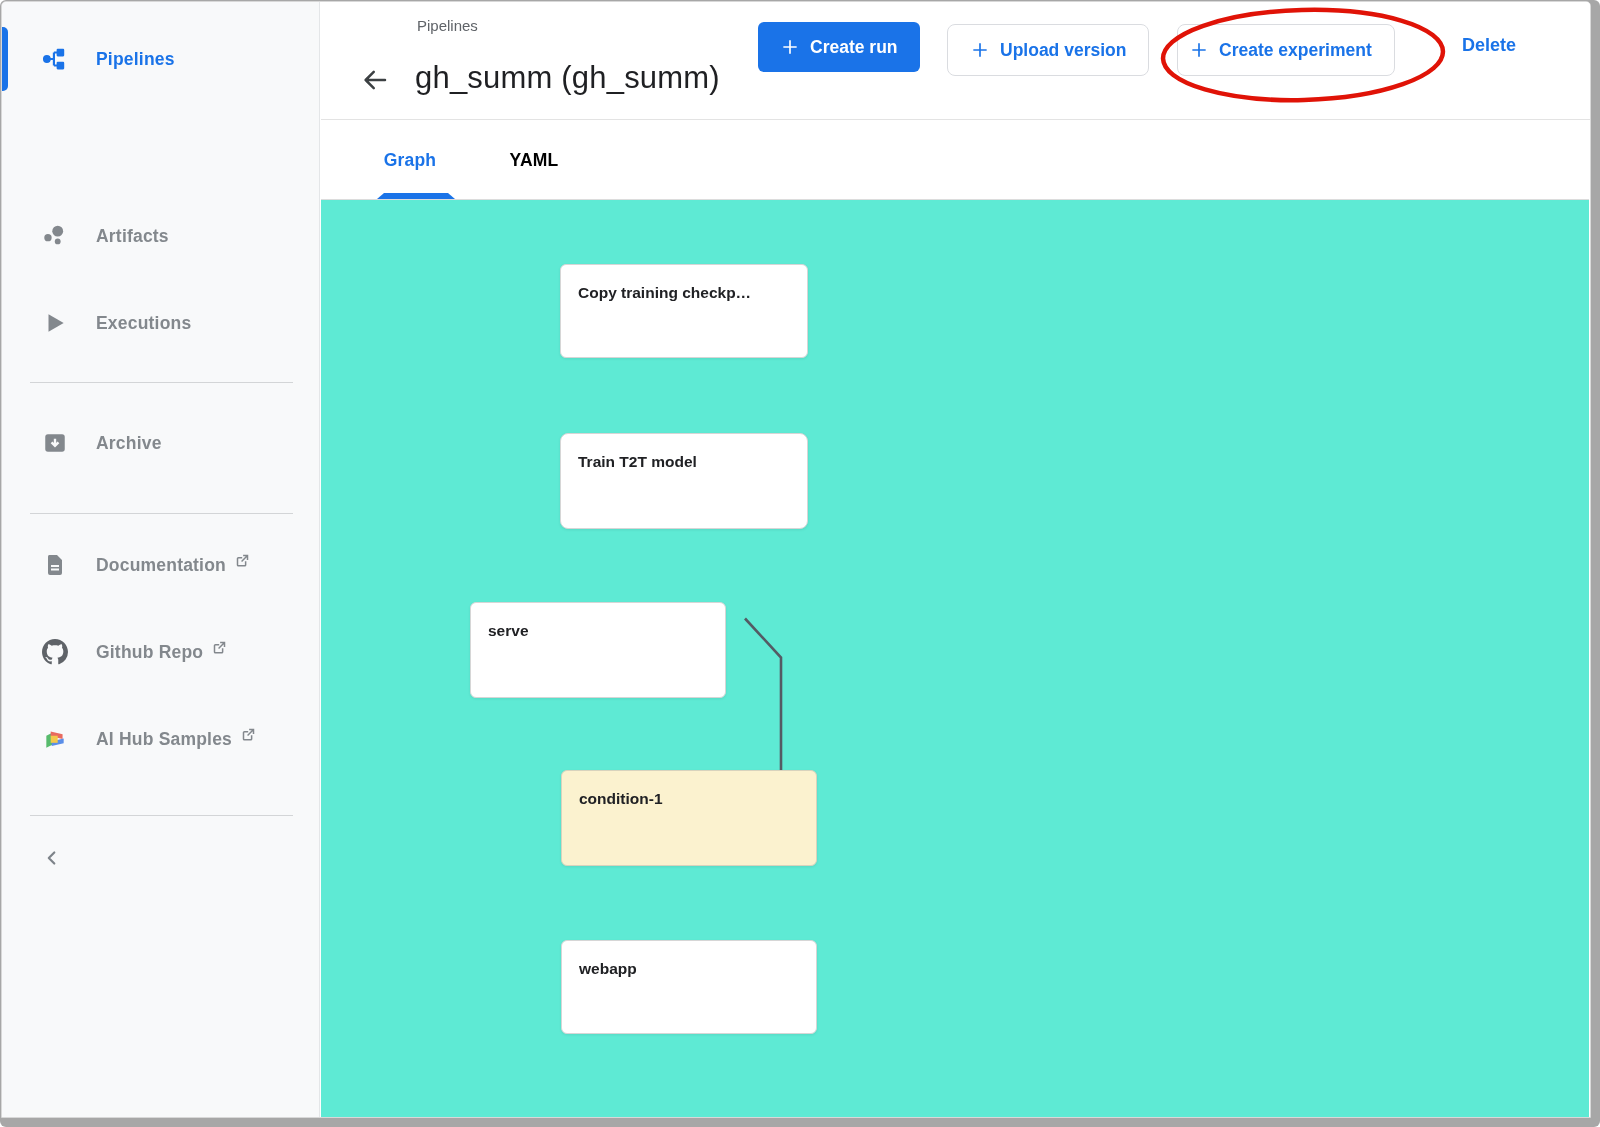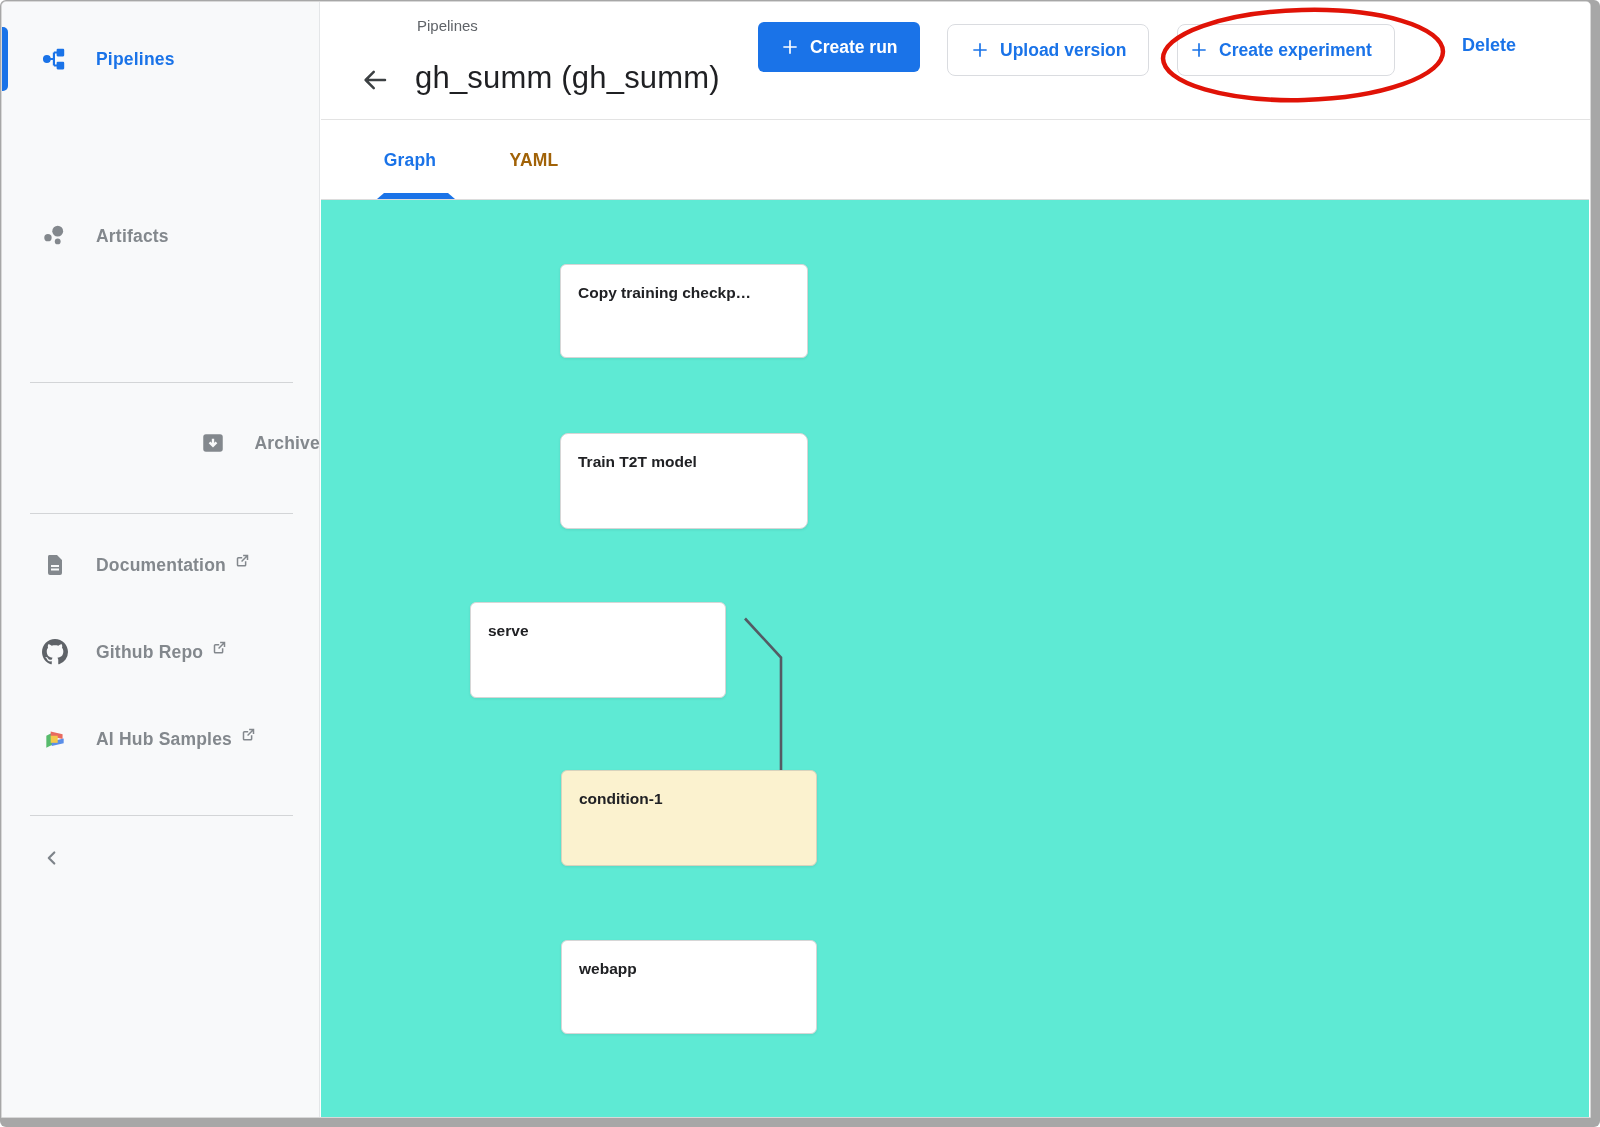--- a/index.html
+++ b/index.html
@@ -32,21 +32,21 @@
   .btn{display:inline-flex;align-items:center;justify-content:center;gap:10px;font-weight:600;cursor:pointer;white-space:nowrap;}
   .btn-primary{position:absolute;left:437px;top:20px;height:50px;padding:0 22px;background:#1a73e8;color:#fff;border-radius:6px;font-size:17.5px;}
   .btn-outline{position:absolute;height:52px;padding:0 22px;background:#fff;border:1px solid #dadce0;border-radius:8px;color:#1a73e8;font-size:17.5px;}
   #btn-upload{left:626px;top:22px;}
   #btn-create-exp{left:856px;top:22px;padding-left:11px;}
   .delete-link{position:absolute;left:1141px;top:33px;font-size:18px;font-weight:600;color:#1a73e8;cursor:pointer;}
   .annotation-svg{position:absolute;left:830px;top:2px;width:312px;height:104px;pointer-events:none;}
 
   .tabbar{position:absolute;left:6px;top:119px;width:100%;height:87px;background:#fff;}
   .tab{position:absolute;top:0;height:78px;width:110px;display:flex;align-items:center;justify-content:center;
-       font-size:17.5px;font-weight:700;color:#a16207;cursor:pointer;letter-spacing:.2px;}
+       font-size:17.5px;font-weight:700;color:#000000;cursor:pointer;letter-spacing:.2px;}
   .tab-graph{left:28px;color:#1a73e8;}
   .tab-yaml{left:152px;}
   .tab-indicator{position:absolute;left:50px;top:72px;width:78px;height:6px;background:#1a73e8;
        clip-path:polygon(9% 0,91% 0,100% 100%,0 100%);}
 
   
   .graph-area{position:absolute;left:0;top:197px;width:1268px;height:1098px;background:#5eead4;border-top:1px solid #dcdcdc;}
   .edges{position:absolute;left:0;top:0;width:100%;height:100%;}
   .node{position:absolute;background:#ffffff;border:1px solid #d6d6d6;border-radius:6px;
         box-shadow:0 1px 3px rgba(0,0,0,.08);padding:19px 17px;font-size:15.5px;font-weight:600;color:#202124;cursor:pointer;}
@@ -87,24 +87,32 @@
       <span class="nav-icon">
         <svg width="26" height="26" viewBox="0 0 24 24" fill="#83888d">
           <circle cx="5.5" cy="13.5" r="3.4"></circle>
               <circle cx="14.5" cy="7.5" r="5"></circle>
               <circle cx="14.5" cy="17" r="2.7"></circle>
             </svg>
       </span>
       <span class="nav-label">Artifacts</span>
     </div>
 
+    <div class="nav-item" style="top:291px;">
+      <span class="nav-icon">
+        <svg width="26" height="26" viewBox="0 0 24 24" fill="#83888d">
+              <polygon points="6,4 20,12 6,20"></polygon>
+            </svg>
+      </span>
+      <span class="nav-label">Executions</span>
+    </div>
 
     <div class="side-divider" style="top:380px;"></div>
 
-    <div class="nav-item" style="top:411px;justify-content:flex-end;">
+    <div class="nav-item" style="top:411px;">
       <span class="nav-icon">
         <svg width="26" height="26" viewBox="0 0 24 24">
           <rect x="3" y="4" width="18" height="16" rx="2.5" fill="#83888d"></rect>
           <path d="M12,8 v6 M8.8,11.5 L12,14.7 L15.2,11.5" fill="none" stroke="#f8f9fa" stroke-width="2.2"></path>
             </svg>
       </span>
       <span class="nav-label">Archive</span>
     </div>
 
     <div class="side-divider" style="top:511px;"></div>

